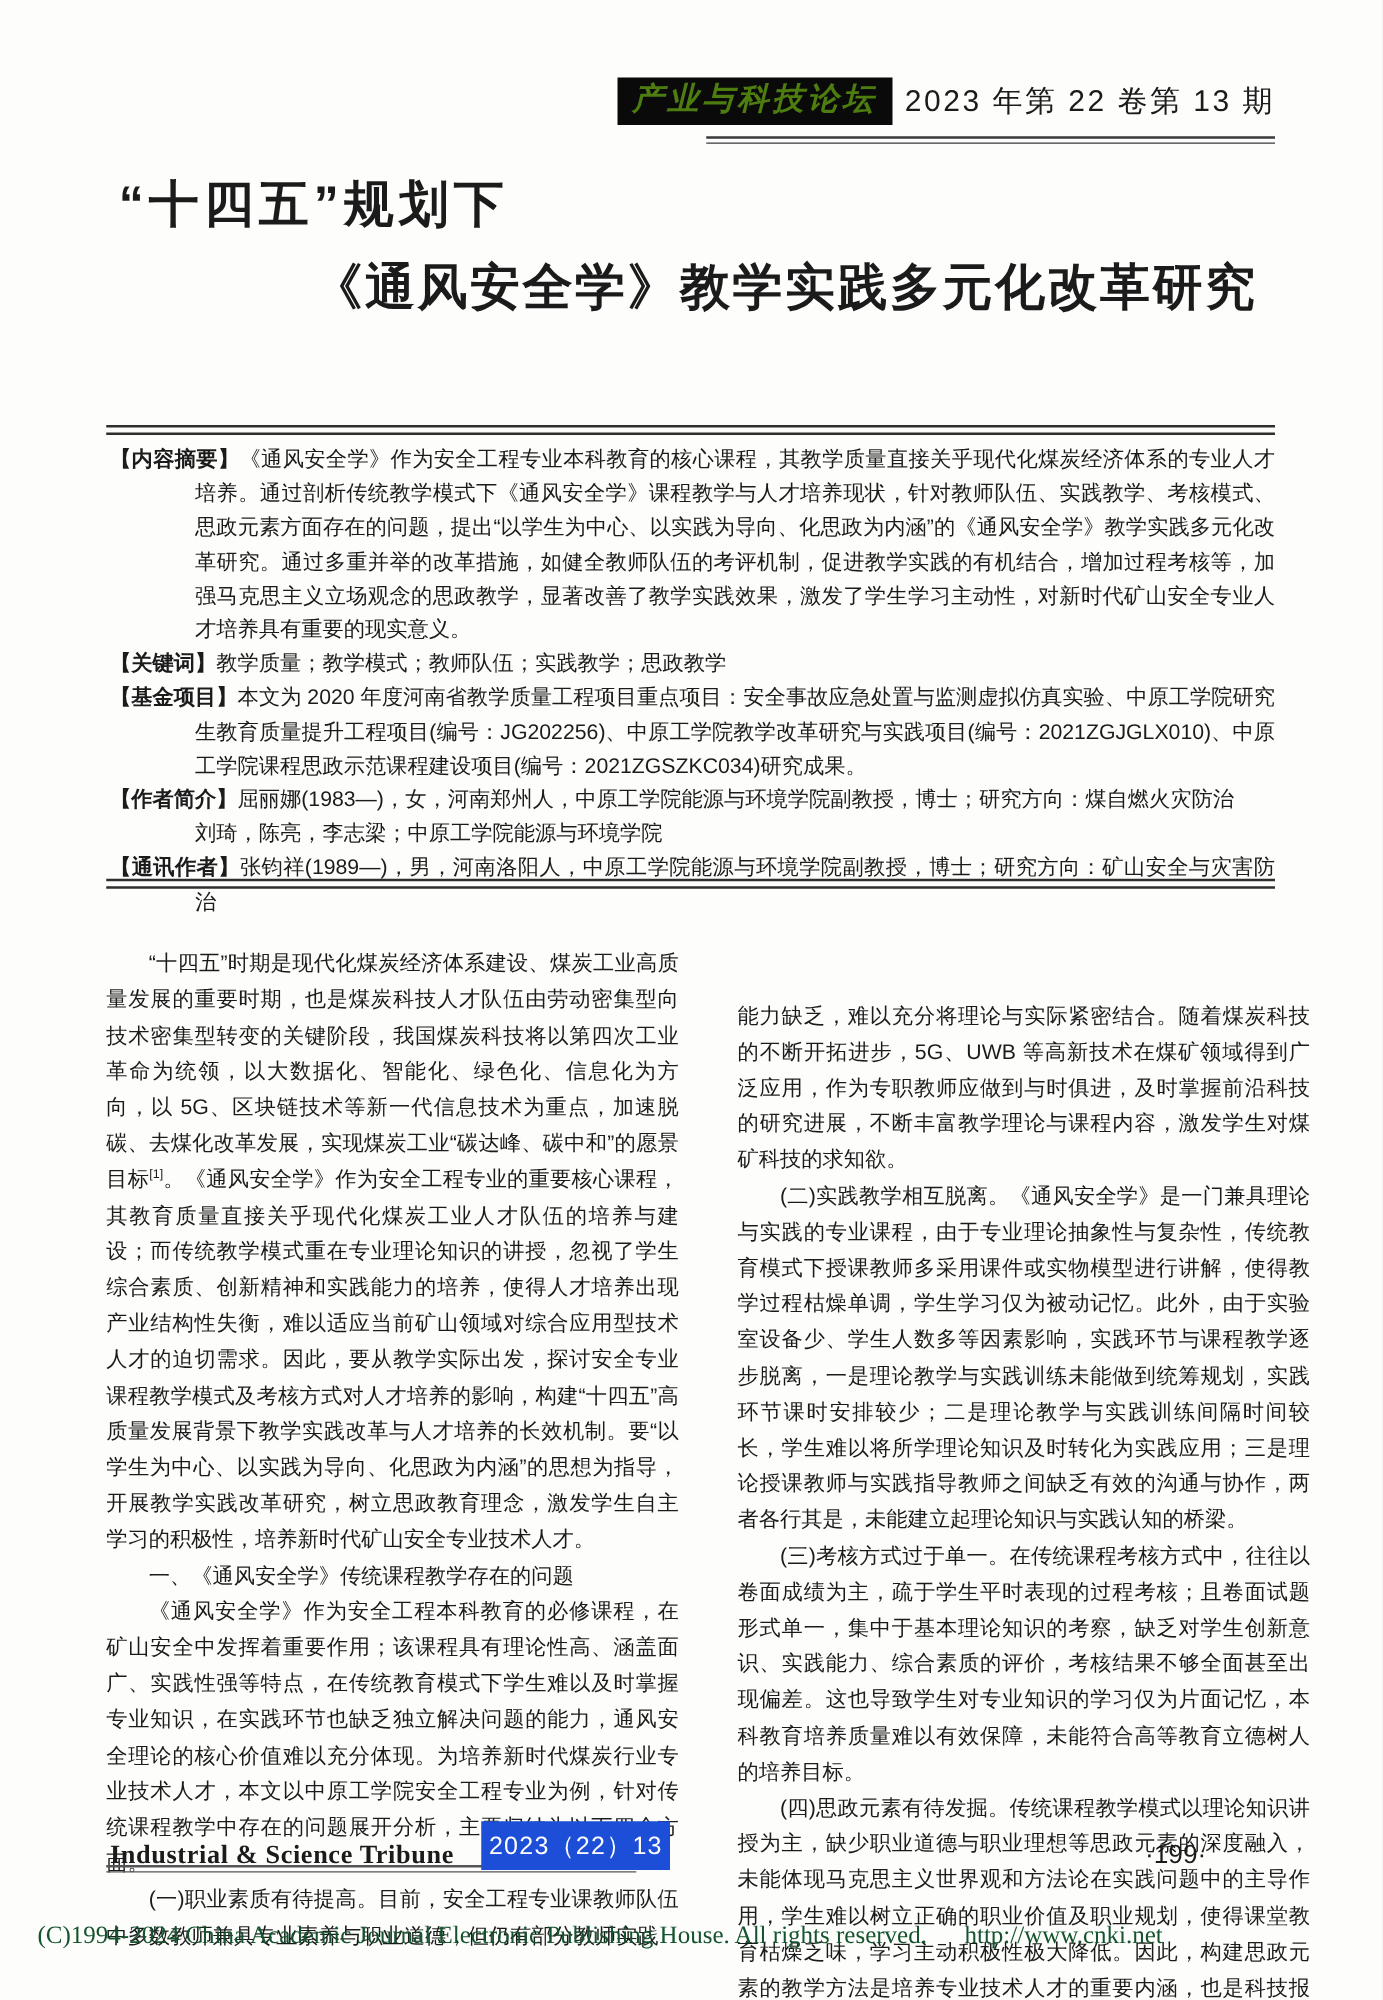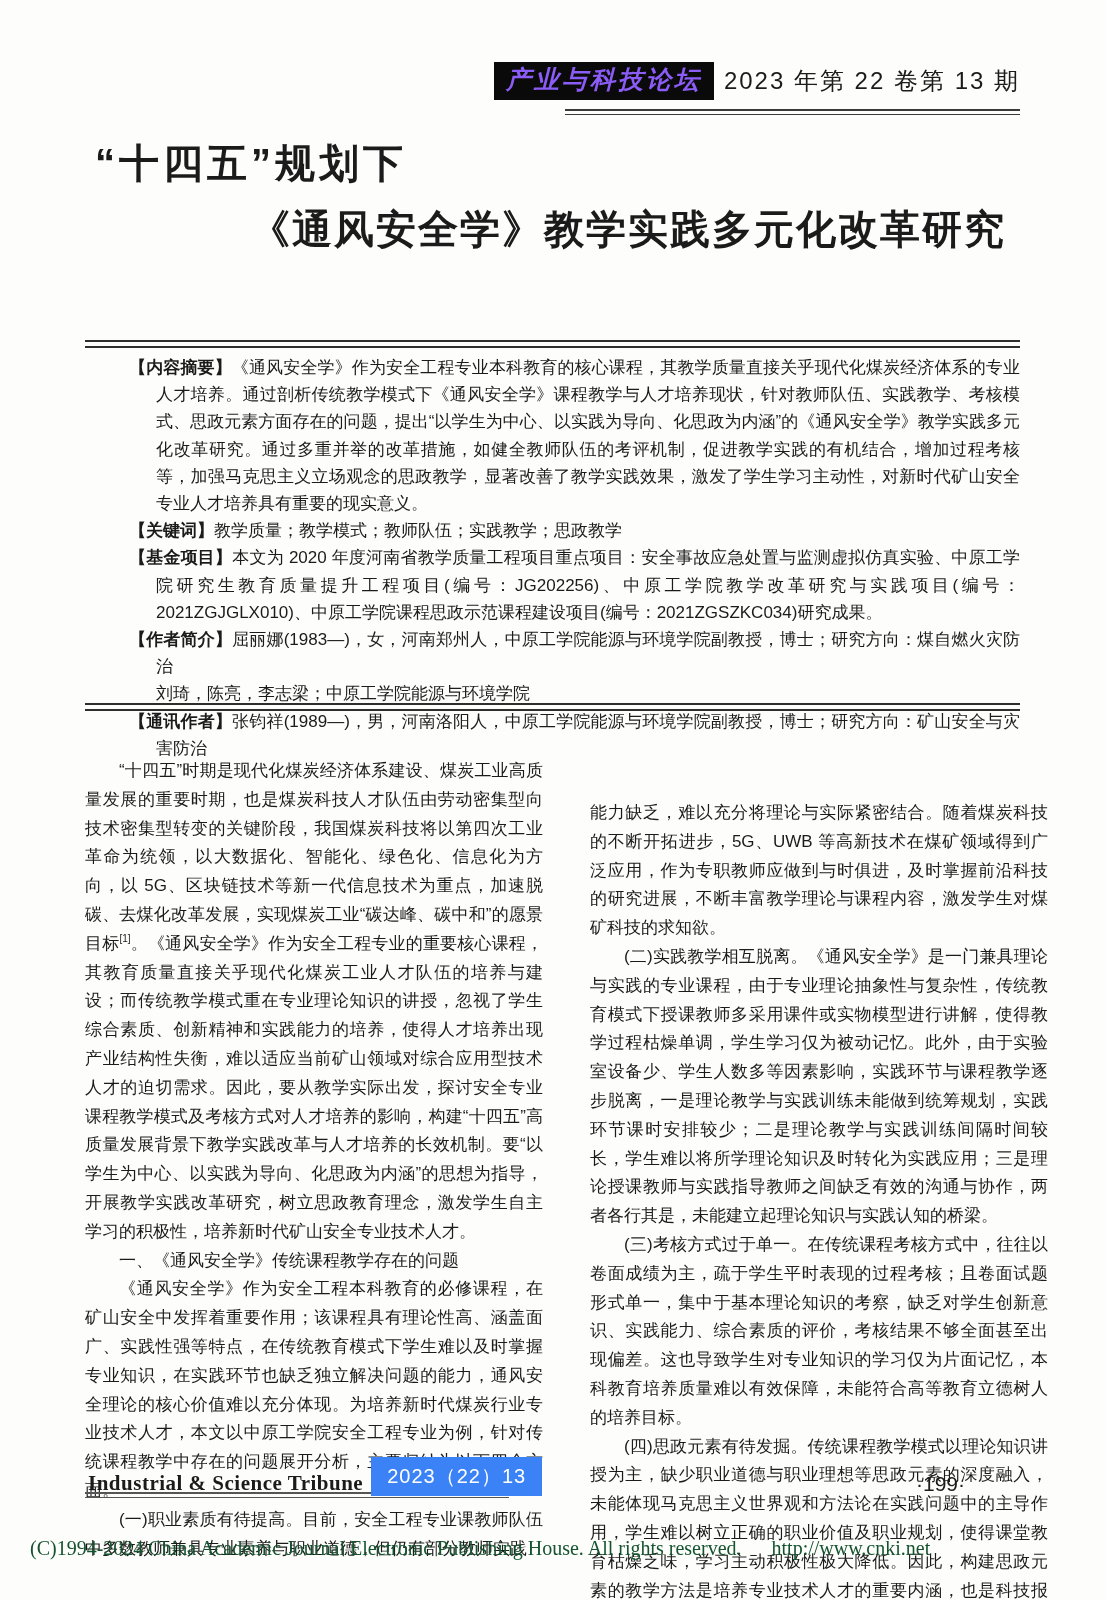--- a/index.html
+++ b/index.html
@@ -4,21 +4,21 @@
 <style>
   html,body{margin:0;padding:0;background:#e8e8e8;}
   .page{
     position:relative; width:1106px; height:1600px; margin:0 auto;
     background:#fdfdfc; color:#1b1b1b; overflow:hidden;
     font-family:"Liberation Sans",sans-serif;
   }
   
   .header-row{position:absolute; top:62px; right:86px; display:flex; align-items:center;}
   .journal-box{
-    background:#0a0a0a; color:#8b5cf6; padding:3px 12px 5px 12px;
+    background:#0a0a0a; color:#4d7c0f; padding:3px 12px 5px 12px;
     font-family:"Liberation Serif",serif; font-style:italic; font-weight:bold;
     font-size:25px; letter-spacing:3px; line-height:1.2;
   }
   .issue-info{font-size:24px; margin-left:10px; letter-spacing:2px; white-space:nowrap;text-align:right;}
   .header-rule{
     position:absolute; top:109px; left:565px; width:455px; height:3px;
     border-top:2px solid #3a3a3a; border-bottom:1px solid #3a3a3a;
   }
   
   .title-l1{position:absolute; top:136px; left:95px; font-size:40px; font-weight:bold; letter-spacing:4px; white-space:nowrap;}
@@ -26,38 +26,38 @@
   .authors{position:absolute; top:274px; left:88px; font-size:20px; letter-spacing:1px; white-space:nowrap;}
   .rule-double{
     position:absolute; left:85px; width:935px; height:4px;
     border-top:2px solid #2e2e2e; border-bottom:2px solid #2e2e2e;
   }
   .rule-meta-top{top:340px;}
   .rule-meta-bottom{top:703px;}
   
   .meta{position:absolute; top:354px; left:88px; width:932px; font-size:17px; line-height:27.2px; text-align:justify;}
   .meta p{margin:0; padding-left:68px; text-indent:-68px;}
-  .meta-label{font-weight:bold;margin-left:41px;}
+  .meta-label{font-weight:bold;}
   
   .col{position:absolute; top:757px; width:458px; font-size:17px; line-height:28.8px; text-align:justify;}
   .col-left{left:85px;}
   .col-right{left:590px;margin-top:42px;}
   .col p{margin:0; text-indent:2em;}
   .col p.cont{text-indent:0;}
   .col .sec-heading{font-weight:normal;}
   sup.ref{font-size:10px; vertical-align:super; line-height:0;}
   
   .footer-rule{
     position:absolute; top:1492px; left:85px; width:424px; height:3px;
     border-top:2px solid #555; border-bottom:1px solid #555;
   }
   .footer-row{position:absolute; top:1457px; left:88px; width:932px; display:flex; align-items:flex-end;}
   .journal-en{font-family:"Liberation Serif",serif; font-weight:bold; font-size:21px; letter-spacing:0.5px; white-space:nowrap;}
   .issue-box{
-    background:#3b82f6; color:#fff; margin-left:8px; padding:6px 16px;
+    background:#1d4ed8; color:#fff; margin-left:22px; padding:6px 6px;
     font-size:20px; letter-spacing:1px; white-space:nowrap;
   }
   .page-num{margin-left:auto; font-size:21px; margin-right:55px; white-space:nowrap;}
   .copyright{
     position:absolute; top:1537px; left:30px; width:1050px;
     color:#14532d; font-family:"Liberation Serif",serif; font-size:20px; white-space:nowrap;
   }
   .copyright .url{margin-left:30px;}
 </style>
 </head>

